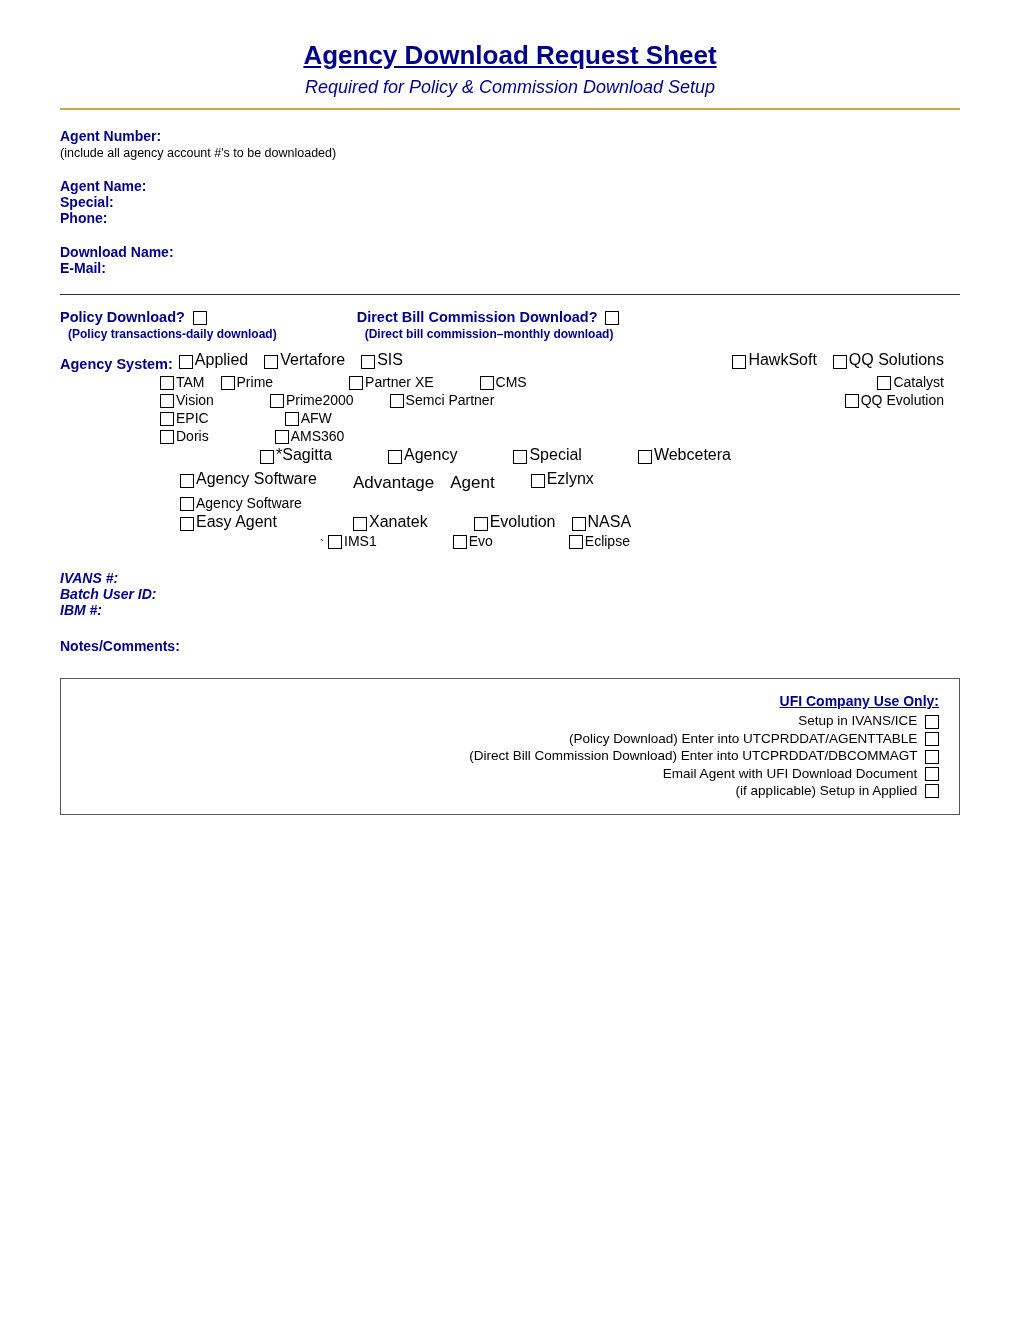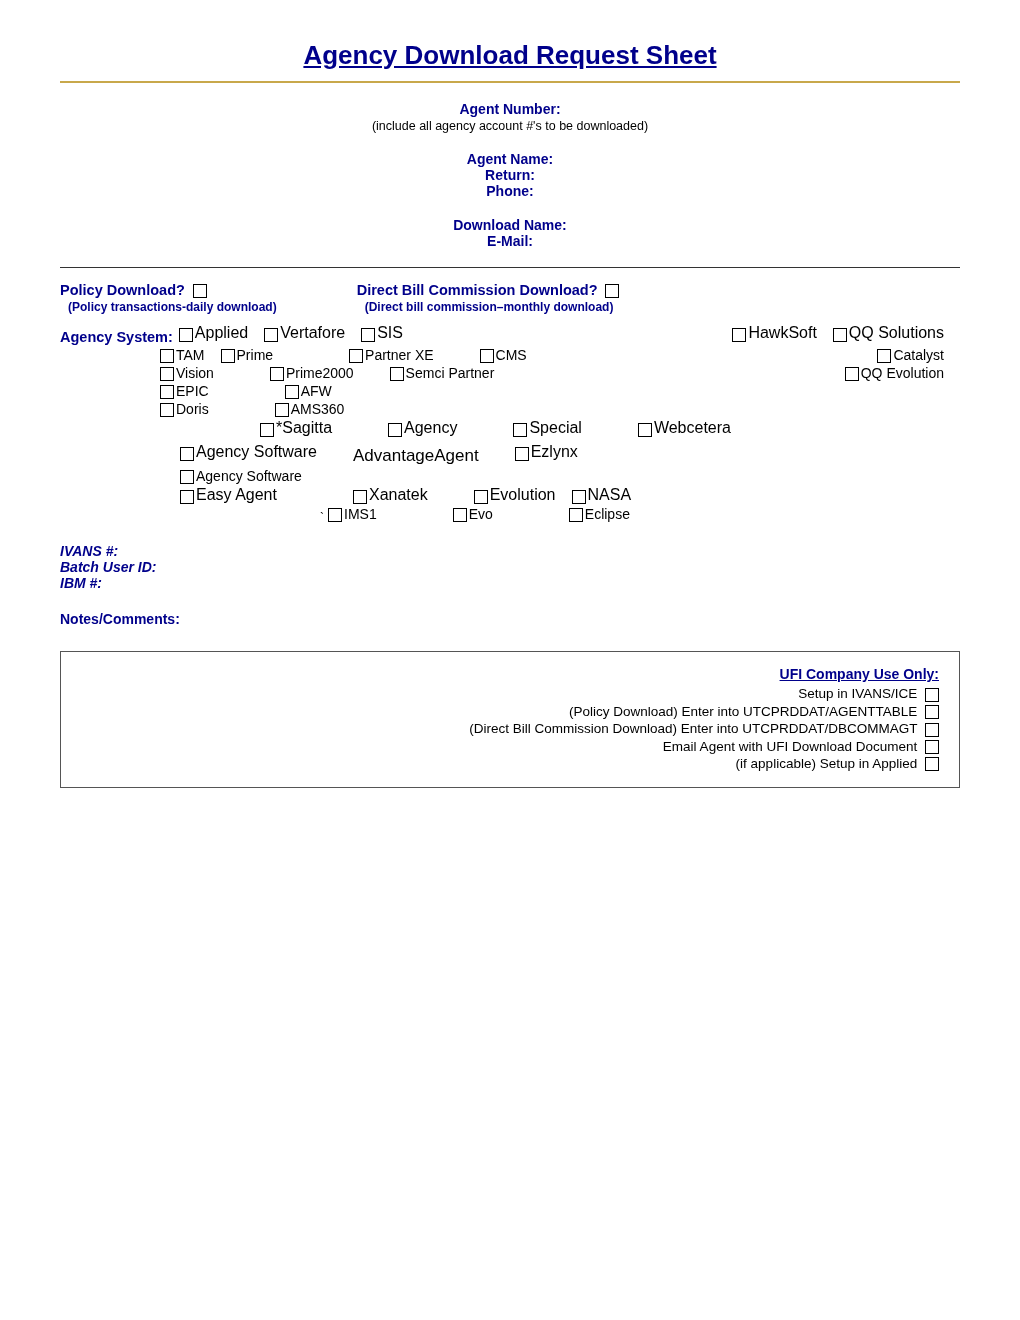--- a/index.html
+++ b/index.html
@@ -48,21 +48,20 @@
       color: #00008B;
       font-size: 14px;
     }
     .field-note {
       font-size: 12.5px;
       color: #000;
       font-weight: normal;
     }
     .field-group {
       margin-bottom: 10px;
-      text-align: center;
     }
     .divider-dark {
       border: none;
       border-top: 1.5px solid #333;
       margin: 18px 0 14px 0;
     }
     .download-row {
       display: flex;
       align-items: flex-start;
       gap: 80px;
@@ -156,32 +155,33 @@
     .bold-blue {
       font-weight: bold;
       color: #00008B;
     }
   </style>
 </head>
 <body>
 
 <div class="header">
   <span class="main-title">Agency Download Request Sheet</span>
+  <span class="subtitle">Required for Policy &amp; Commission Download Setup</span>
 </div>
 
 <hr class="divider-gold">
 
 <div class="field-group">
   <span class="field-label">Agent Number:</span><br>
   <span class="field-note">(include all agency account #'s to be downloaded)</span>
 </div>
 
 <div class="field-group" style="margin-top:18px;">
   <div><span class="field-label">Agent Name:</span></div>
-  <div><span class="field-label">Return:</span></div>
+  <div><span class="field-label">Special:</span></div>
   <div><span class="field-label">Phone:</span></div>
 </div>
 
 <div class="field-group" style="margin-top:18px;">
   <div><span class="field-label">Download Name:</span></div>
   <div><span class="field-label">E-Mail:</span></div>
 </div>
 
 <hr class="divider-dark">
 
@@ -303,21 +303,21 @@
     <span class="sys-item sys-item-large">
       <span class="checkbox-inline"></span>Webcetera
     </span>
   </div>
 
   <div class="sys-row" style="margin-left:120px; margin-top:6px;">
     <span class="sys-item sys-item-large">
       <span class="checkbox-inline"></span>Agency Software
     </span>
     <span style="width:20px;"></span>
-    <span style="font-size:17px; ">Advantage</span>
+    <span style="font-size:17px; margin-right:16px;">Advantage</span>
     <span style="font-size:17px; margin-right:16px;">Agent</span>
     <span style="width:20px;"></span>
     <span class="sys-item sys-item-large">
       <span class="checkbox-inline"></span>Ezlynx
     </span>
   </div>
 
   <div class="sys-row" style="margin-left:120px;">
     <span class="sys-item">
       <span class="checkbox-inline"></span>Agency Software

